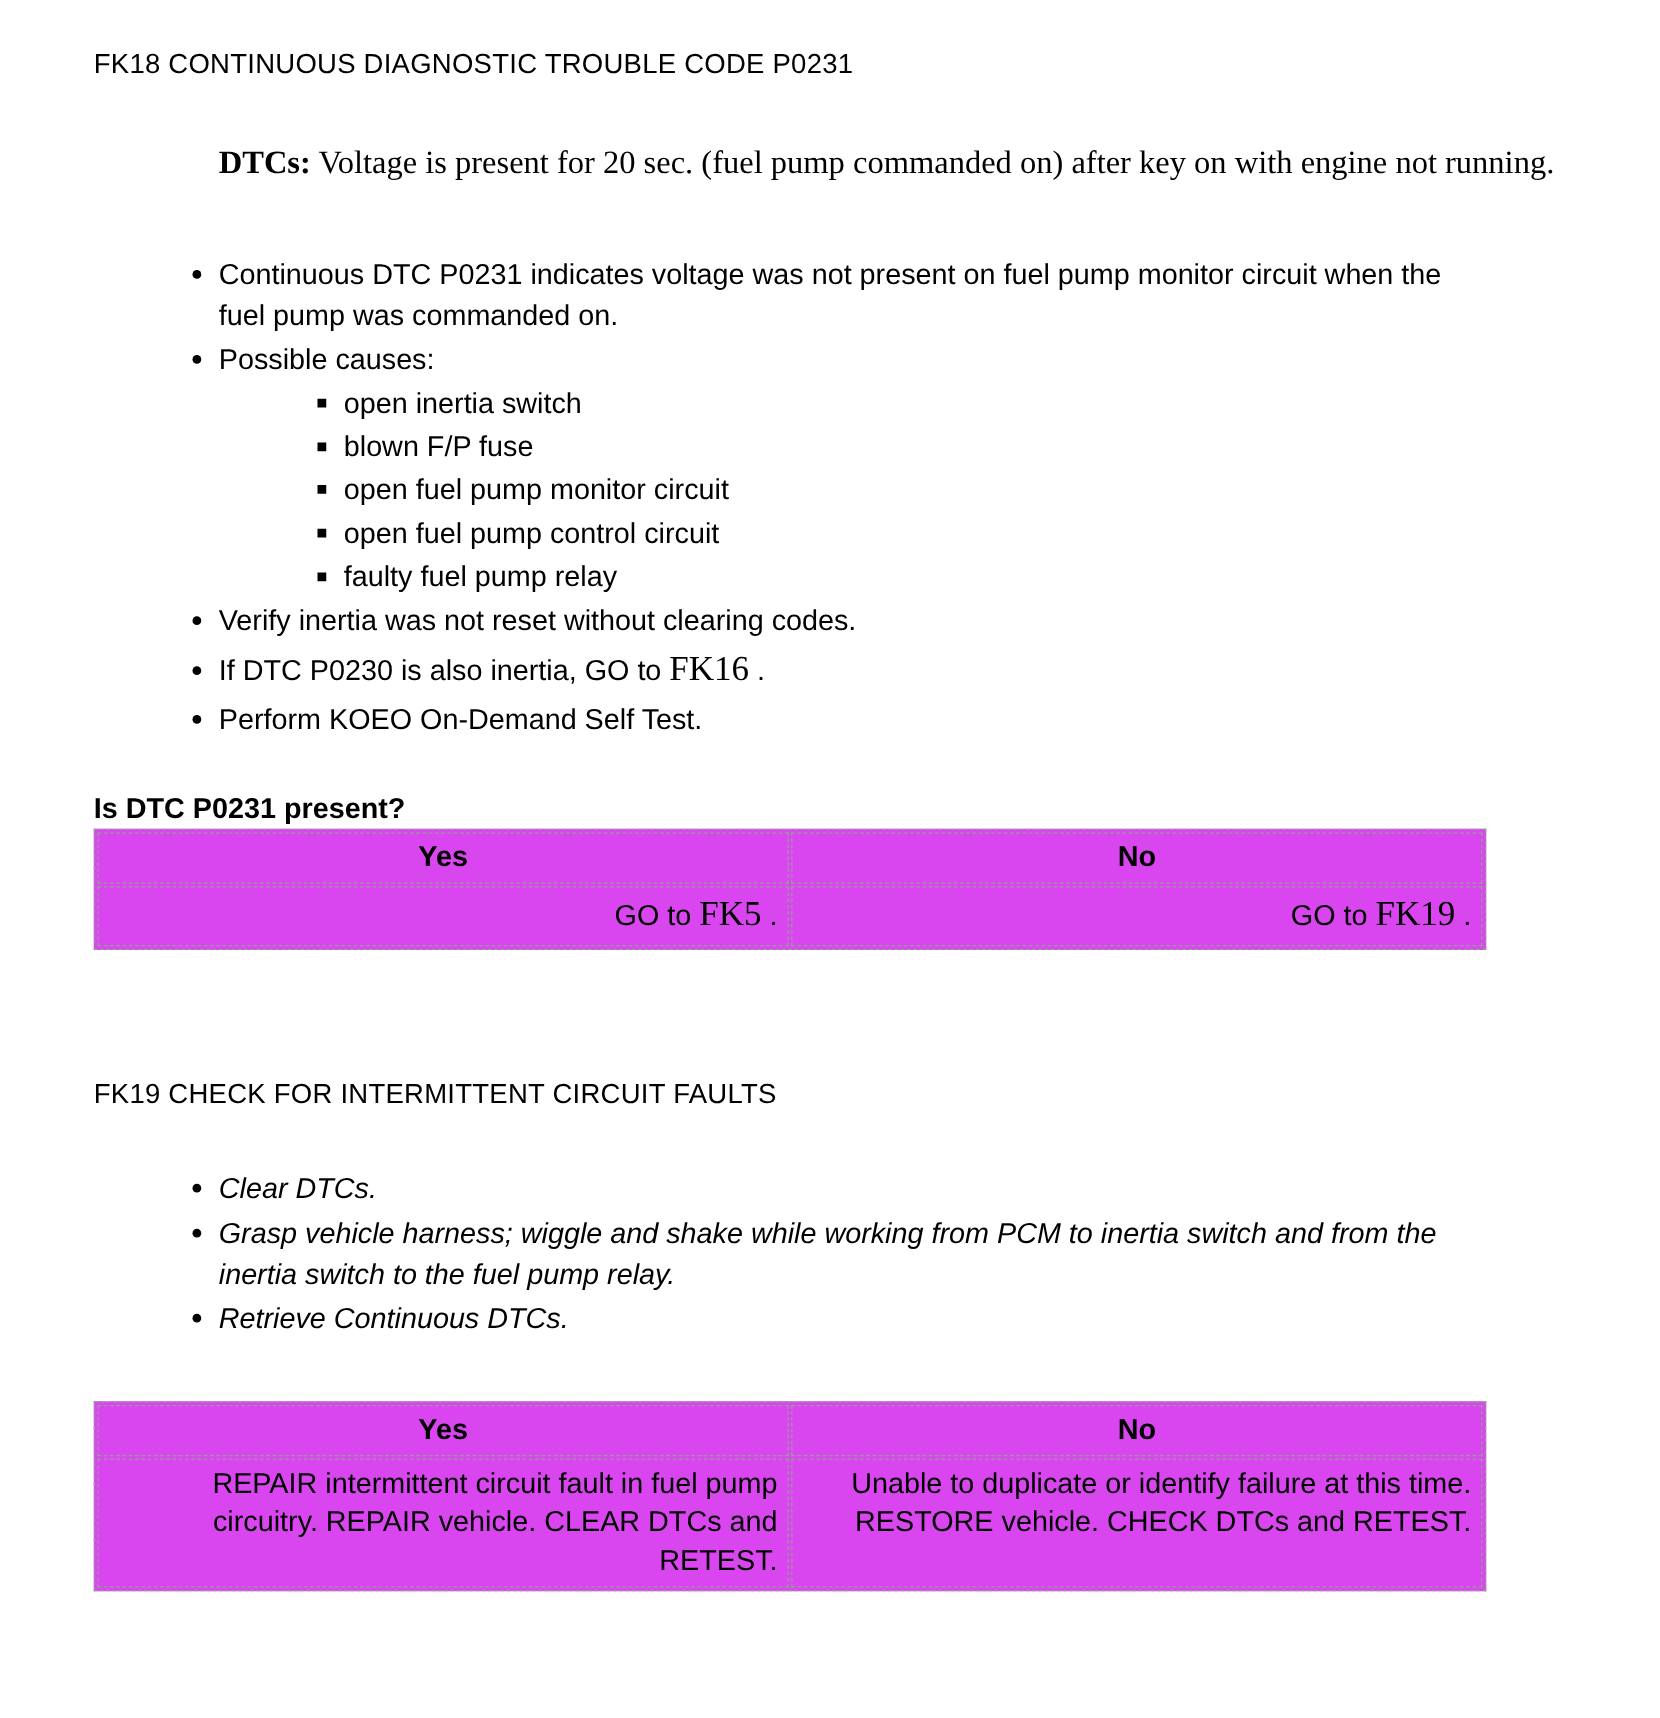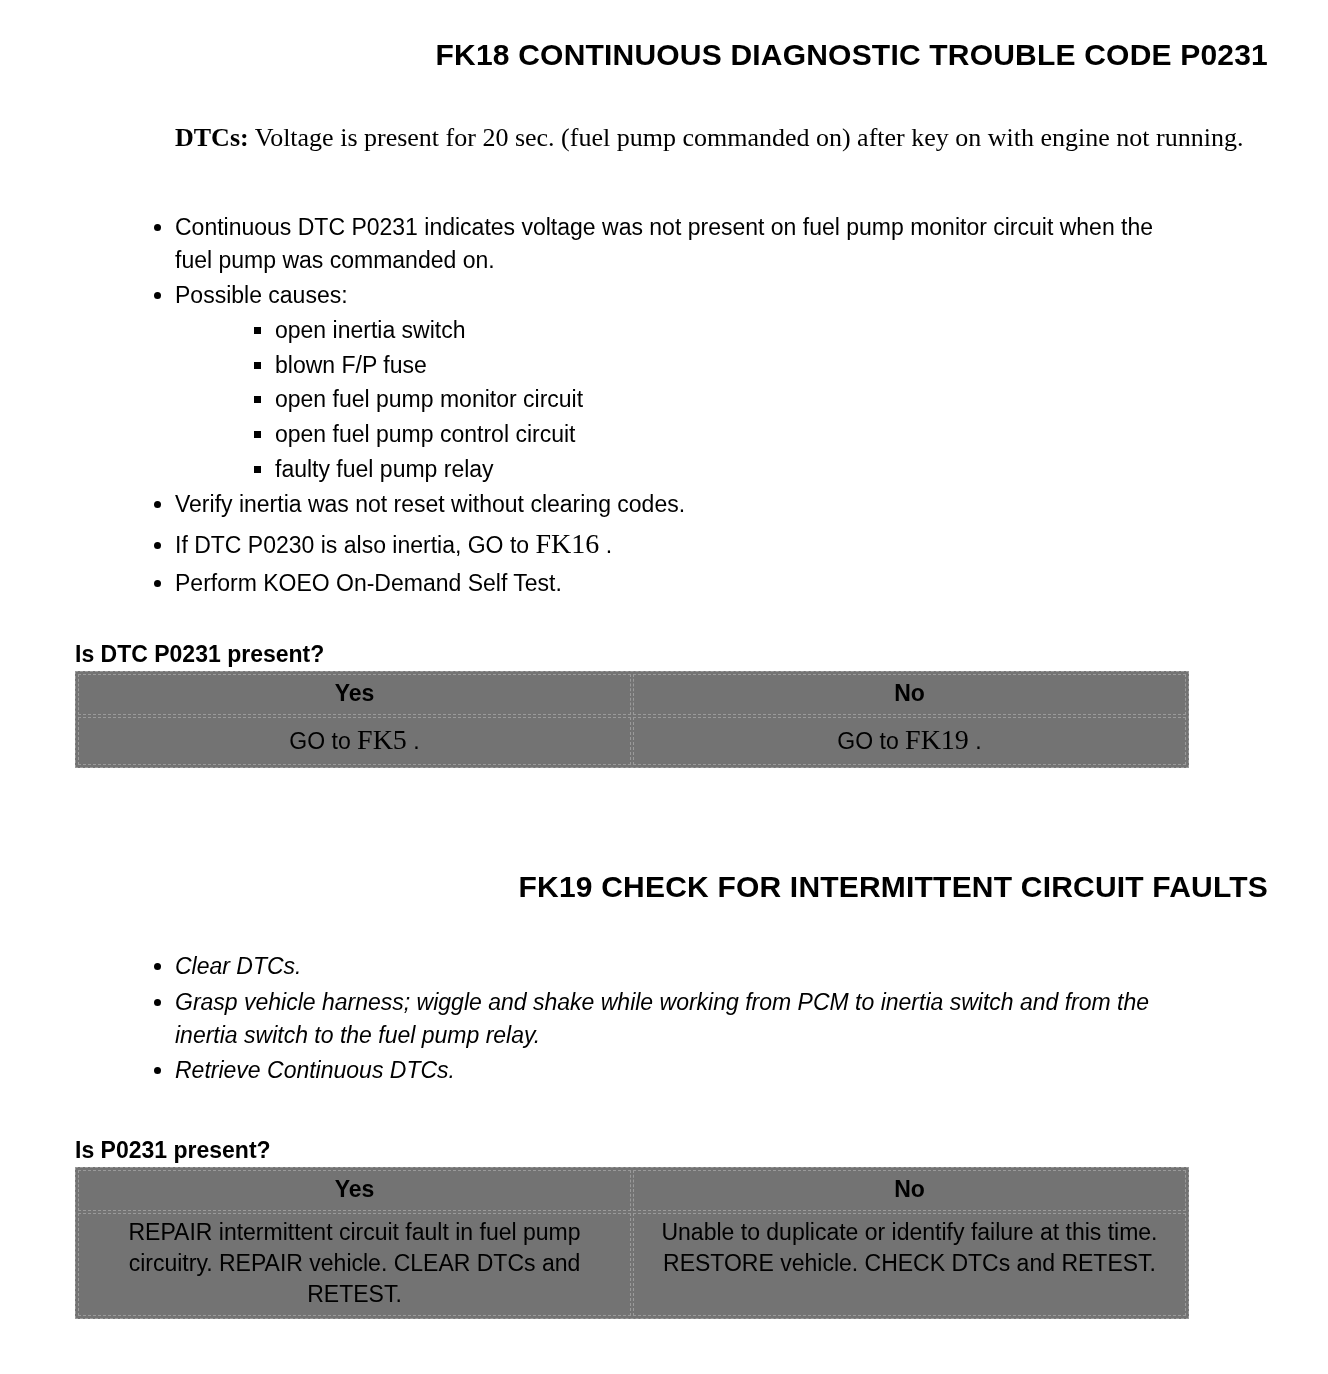--- a/index.html
+++ b/index.html
@@ -8,25 +8,24 @@
     color: #000000;
     font-family: "Liberation Sans", sans-serif;
   }
   .page {
     width: 1328px;
     min-height: 1374px;
     background: #ffffff;
     padding: 38px 60px 40px 75px;
   }
   .section-title {
-    font-size: 30px;
-    font-weight: bold;
+    font-size: 22px;
+    font-weight: normal;
     letter-spacing: 0.2px;
     margin-bottom: 48px;
-    text-align: right;
   }
   .note {
     margin-left: 100px;
     margin-right: 20px;
     max-width: 1095px;
     font-family: "Liberation Serif", serif;
     font-size: 26px;
     line-height: 1.35;
     margin-bottom: 56px;
   }
@@ -53,32 +52,32 @@
   .question {
     font-size: 23px;
     font-weight: bold;
     margin-bottom: 3px;
   }
   table.qa {
     width: 1114px;
     border-collapse: separate;
     border-spacing: 2px;
     border: 1px dashed #9a9a9a;
-    background: #737373;
+    background: #d946ef;
   }
   table.qa th, table.qa td {
     border: 1px dashed #9a9a9a;
     width: 50%;
     font-size: 23px;
     line-height: 1.35;
     padding: 3px 8px 5px 8px;
     vertical-align: top;
   }
   table.qa th { text-align: center; font-weight: bold; }
-  table.qa td { text-align: center; }
+  table.qa td { text-align: right; }
   .gap-after-table-1 { height: 102px; }
   .section-2 .section-title { margin-bottom: 46px; }
   .section-2 ul.bullets { margin-bottom: 50px; font-style: italic; }
 </style>
 </head>
 <body>
 
 <div class="page">
 
   <section class="section-1">
@@ -126,21 +125,20 @@
   <section class="section-2">
 
     <h1 class="section-title">FK19 CHECK FOR INTERMITTENT CIRCUIT FAULTS</h1>
 
     <ul class="bullets">
       <li><span>Clear DTCs.</span></li>
       <li><span>Grasp vehicle harness; wiggle and shake while working from PCM to inertia switch and from the inertia switch to the fuel pump relay.</span></li>
       <li><span>Retrieve Continuous DTCs.</span></li>
     </ul>
 
-    <div class="question">Is P0231 present?</div>
 
     <table class="qa">
       <tbody>
           <tr>
         <th>Yes</th>
         <th>No</th>
       </tr>
       <tr>
         <td>REPAIR intermittent circuit fault in fuel pump circuitry. REPAIR vehicle. CLEAR DTCs and RETEST.</td>
         <td>Unable to duplicate or identify failure at this time. RESTORE vehicle. CHECK DTCs and RETEST.</td>

